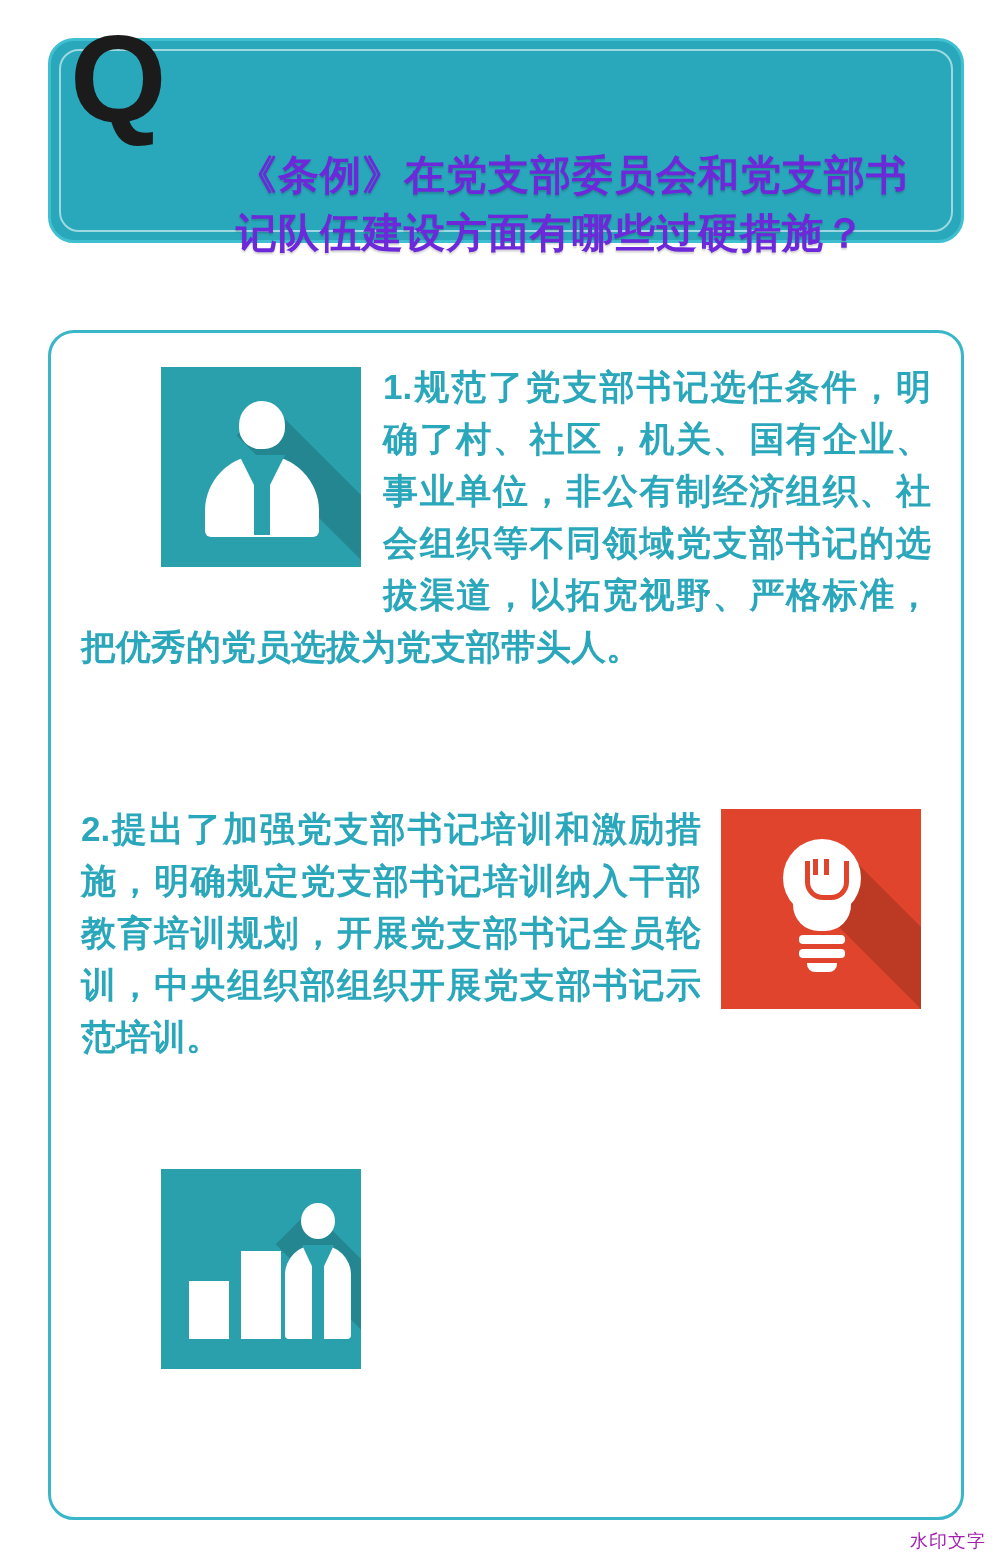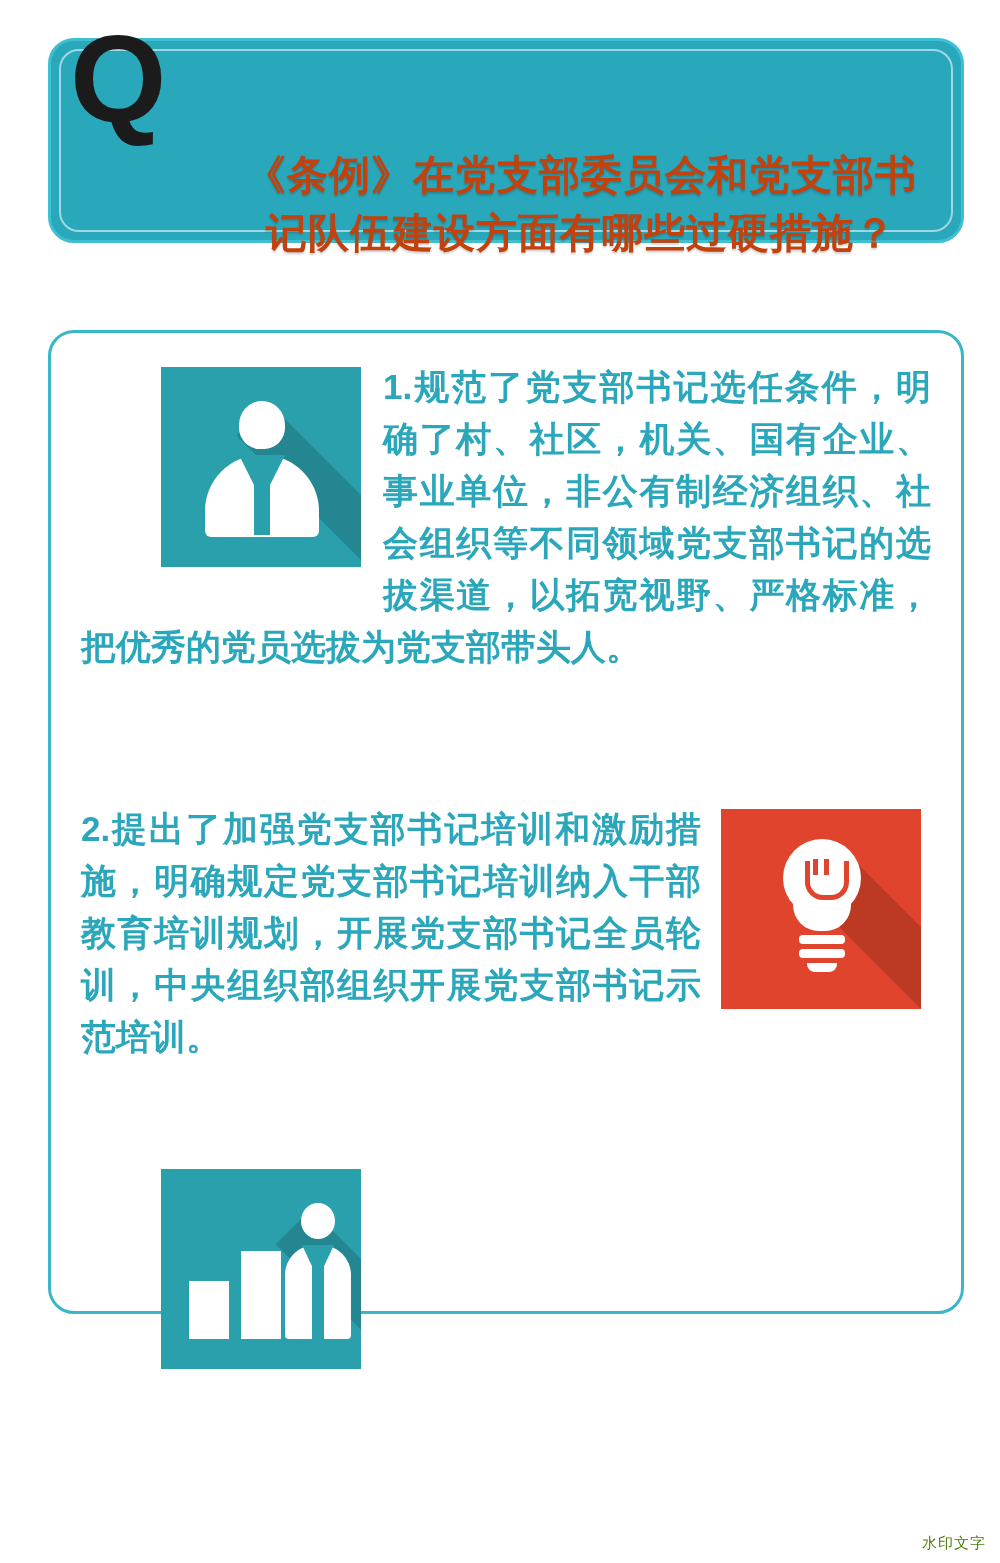--- a/index.html
+++ b/index.html
@@ -55,39 +55,38 @@
   .q-badge .q-letter {
     font-size: 124px;
     line-height: 118px;
     font-weight: bold;
     color: #1b1b1b;
     font-family: "Liberation Sans", sans-serif;
     letter-spacing: -4px;
   }
   .header-text {
     position: absolute;
-    left: 178px;
+    left: 188px;
     top: 108px;
     width: 710px;
-    color: #c2410c;
+    color: #6d28d9;
     font-size: 41px;
     font-weight: bold;
     line-height: 58px;
     letter-spacing: 1px;
     text-shadow: 0 2px 2px rgba(0,0,0,0.18);
-    text-align: center;
   }
 
   
   .main-card {
     position: absolute;
     left: 48px;
     top: 330px;
     width: 916px;
-    height: 984px;
+    height: 1190px;
     border: 3px solid #39b6c8;
     border-radius: 26px;
     box-sizing: border-box;
     background: #ffffff;
   }
 
   
   .block {
     position: absolute;
     width: 850px;
@@ -255,22 +254,22 @@
     transform-origin: left top;
   }
 
   .clearfix::after { content: ""; display: block; clear: both; }
 
   
   .watermark {
     position: absolute;
     right: 14px;
     bottom: 10px;
-    font-size: 15px;
-    color: #4d7c0f;
+    font-size: 18px;
+    color: #a21caf;
     letter-spacing: 1px;
   }
 </style>
 </head>
 <body>
 
 <div class="header-wrap">
   <div class="header-banner"></div>
 
   <div class="q-badge">

